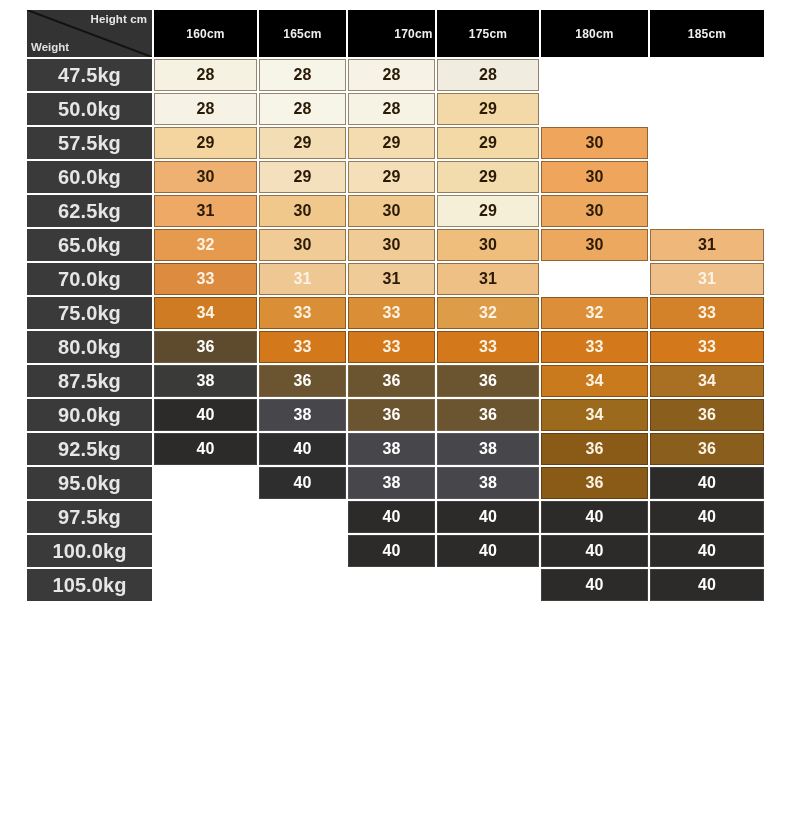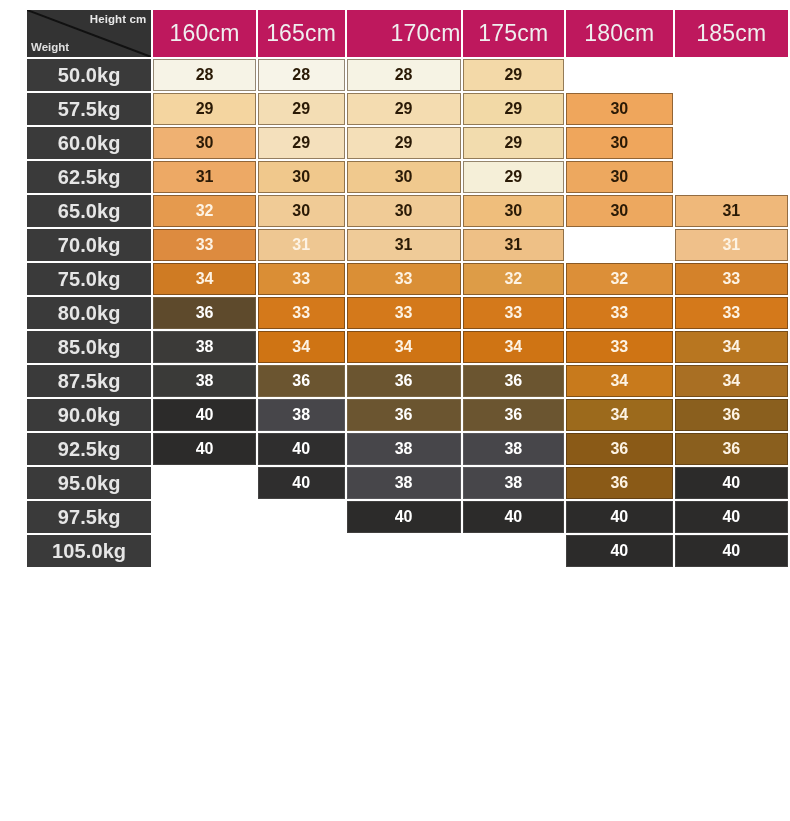--- a/index.html
+++ b/index.html
@@ -44,24 +44,24 @@
     color:#e8e8e8;font-size:11.5px;font-weight:bold;
     letter-spacing:.1px;
   }
   th.corner .lbl-w{
     position:absolute;left:4px;bottom:4px;
     color:#e0e0e0;font-size:11.5px;font-weight:bold;
   }
   
   th.colhead{
     height:47px;
-    background:#be185d;
+    background:#000000;
     color:#efefef;
-    font-size:23px;
-    font-weight:normal;
+    font-size:12px;
+    font-weight:bold;
     letter-spacing:.2px;
   }
   
   td.rowhead{
     width:125px;height:32px;
     background:#3a3a3a;
     color:#e6e6e6;
     font-size:20px;
     font-weight:bold;
     text-align:right;
@@ -103,20 +103,29 @@
       <th class="colhead" style="width: 103px;">160cm</th>
           <th class="colhead" style="width: 87px;">165cm</th>
           <th class="colhead" style="width: 87px; padding-left: 44px;">170cm</th>
           <th class="colhead" style="width: 102px;">175cm</th>
           <th class="colhead" style="width: 107px;">180cm</th>
           <th class="colhead" style="width: 114px;">185cm</th>
         </tr>
     </thead>
     <tbody>
         <tr>
+          <td class="rowhead">47.5kg</td>
+          <td class="cell dark-txt" style="background: rgb(246, 242, 226); width: 103px;">28</td>
+          <td class="cell dark-txt" style="background: rgb(247, 244, 232); width: 87px;">28</td>
+          <td class="cell dark-txt" style="background: rgb(246, 243, 230); width: 87px;">28</td>
+          <td class="cell dark-txt" style="background: rgb(240, 236, 224); width: 102px;">28</td>
+          <td class="cell dark-txt empty" style="width: 107px;"></td>
+          <td class="cell dark-txt empty" style="width: 114px;"></td>
+        </tr>
+        <tr>
           <td class="rowhead">50.0kg</td>
           <td class="cell dark-txt" style="background: rgb(246, 243, 230); width: 103px;">28</td>
           <td class="cell dark-txt" style="background: rgb(247, 244, 232); width: 87px;">28</td>
           <td class="cell dark-txt" style="background: rgb(246, 243, 228); width: 87px;">28</td>
           <td class="cell dark-txt" style="background: rgb(243, 217, 168); width: 102px;">29</td>
           <td class="cell dark-txt empty" style="width: 107px;"></td>
           <td class="cell dark-txt empty" style="width: 114px;"></td>
         </tr>
         <tr>
           <td class="rowhead">57.5kg</td>
@@ -175,29 +184,20 @@
         <tr>
           <td class="rowhead">80.0kg</td>
           <td class="cell white-txt greycell" style="background: rgb(94, 74, 44); width: 103px;">36</td>
           <td class="cell light-txt" style="background: rgb(212, 121, 27); width: 87px;">33</td>
           <td class="cell light-txt" style="background: rgb(212, 121, 27); width: 87px;">33</td>
           <td class="cell light-txt" style="background: rgb(212, 121, 27); width: 102px;">33</td>
           <td class="cell light-txt" style="background: rgb(212, 121, 27); width: 107px;">33</td>
           <td class="cell light-txt" style="background: rgb(212, 121, 27); width: 114px;">33</td>
         </tr>
         <tr>
-          <td class="rowhead">85.0kg</td>
-          <td class="cell white-txt greycell" style="background: rgb(59, 58, 56); width: 103px;">38</td>
-          <td class="cell light-txt" style="background: rgb(207, 116, 20); width: 87px;">34</td>
-          <td class="cell light-txt" style="background: rgb(207, 116, 20); width: 87px;">34</td>
-          <td class="cell light-txt" style="background: rgb(207, 116, 20); width: 102px;">34</td>
-          <td class="cell light-txt" style="background: rgb(207, 116, 20); width: 107px;">33</td>
-          <td class="cell light-txt" style="background: rgb(184, 118, 32); width: 114px;">34</td>
-        </tr>
-        <tr>
           <td class="rowhead">87.5kg</td>
           <td class="cell white-txt greycell" style="background: rgb(58, 58, 56); width: 103px;">38</td>
           <td class="cell white-txt greycell" style="background: rgb(107, 85, 48); width: 87px;">36</td>
           <td class="cell white-txt greycell" style="background: rgb(107, 85, 48); width: 87px;">36</td>
           <td class="cell white-txt greycell" style="background: rgb(107, 85, 48); width: 102px;">36</td>
           <td class="cell light-txt" style="background: rgb(200, 122, 28); width: 107px;">34</td>
           <td class="cell light-txt" style="background: rgb(169, 111, 35); width: 114px;">34</td>
         </tr>
         <tr>
           <td class="rowhead">90.0kg</td>
@@ -229,20 +229,29 @@
         <tr>
           <td class="rowhead">97.5kg</td>
           <td class="cell dark-txt empty" style="width: 103px;"></td>
           <td class="cell dark-txt empty" style="width: 87px;"></td>
           <td class="cell white-txt greycell" style="background: rgb(44, 43, 42); width: 87px;">40</td>
           <td class="cell white-txt greycell" style="background: rgb(44, 43, 42); width: 102px;">40</td>
           <td class="cell white-txt greycell" style="background: rgb(44, 43, 42); width: 107px;">40</td>
           <td class="cell white-txt greycell" style="background: rgb(44, 43, 42); width: 114px;">40</td>
         </tr>
         <tr>
+          <td class="rowhead">100.0kg</td>
+          <td class="cell dark-txt empty" style="width: 103px;"></td>
+          <td class="cell dark-txt empty" style="width: 87px;"></td>
+          <td class="cell white-txt greycell" style="background: rgb(44, 43, 42); width: 87px;">40</td>
+          <td class="cell white-txt greycell" style="background: rgb(44, 43, 42); width: 102px;">40</td>
+          <td class="cell white-txt greycell" style="background: rgb(44, 43, 42); width: 107px;">40</td>
+          <td class="cell white-txt greycell" style="background: rgb(44, 43, 42); width: 114px;">40</td>
+        </tr>
+        <tr>
           <td class="rowhead">105.0kg</td>
           <td class="cell dark-txt empty" style="width: 103px;"></td>
           <td class="cell dark-txt empty" style="width: 87px;"></td>
           <td class="cell dark-txt empty" style="width: 87px;"></td>
           <td class="cell dark-txt empty" style="width: 102px;"></td>
           <td class="cell white-txt greycell" style="background: rgb(44, 43, 42); width: 107px;">40</td>
           <td class="cell white-txt greycell" style="background: rgb(44, 43, 42); width: 114px;">40</td>
         </tr>
       </tbody>
   </table>

